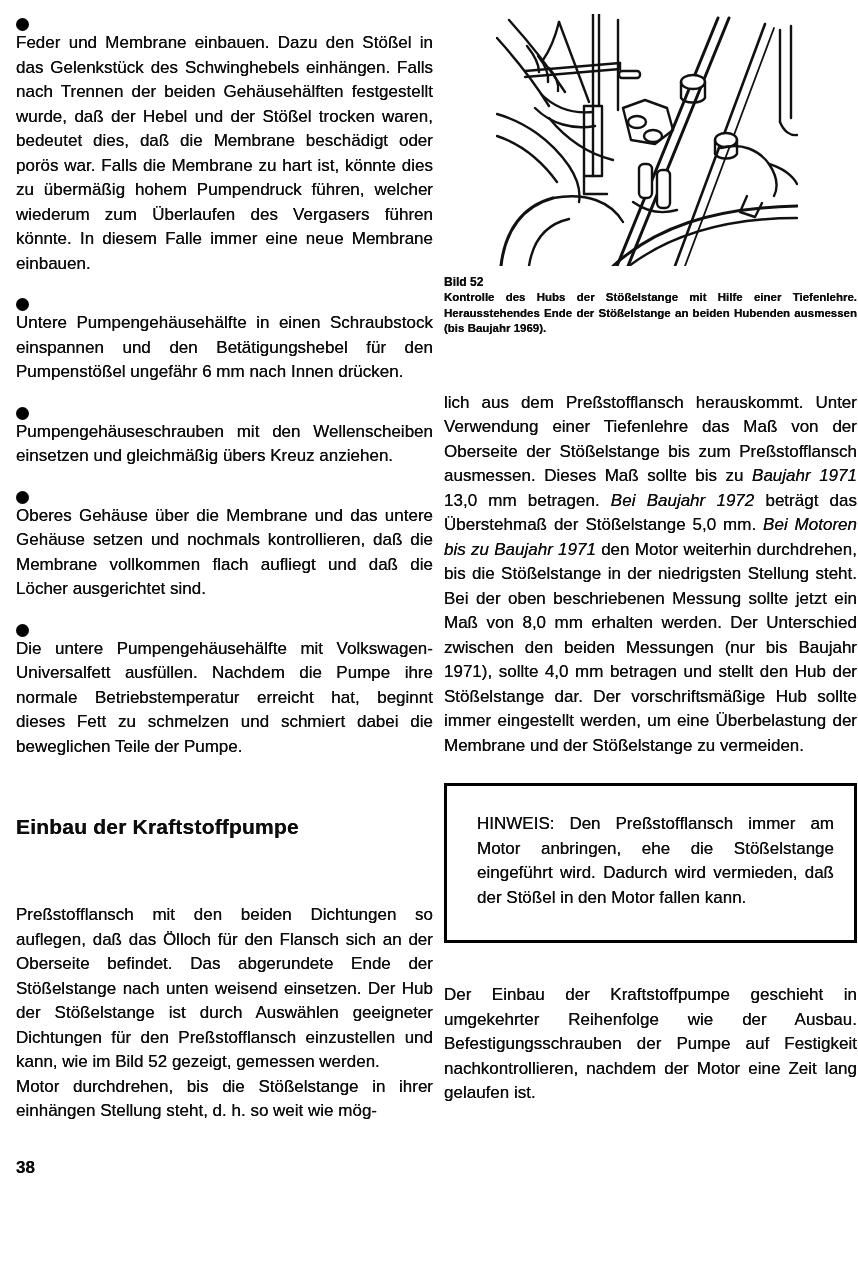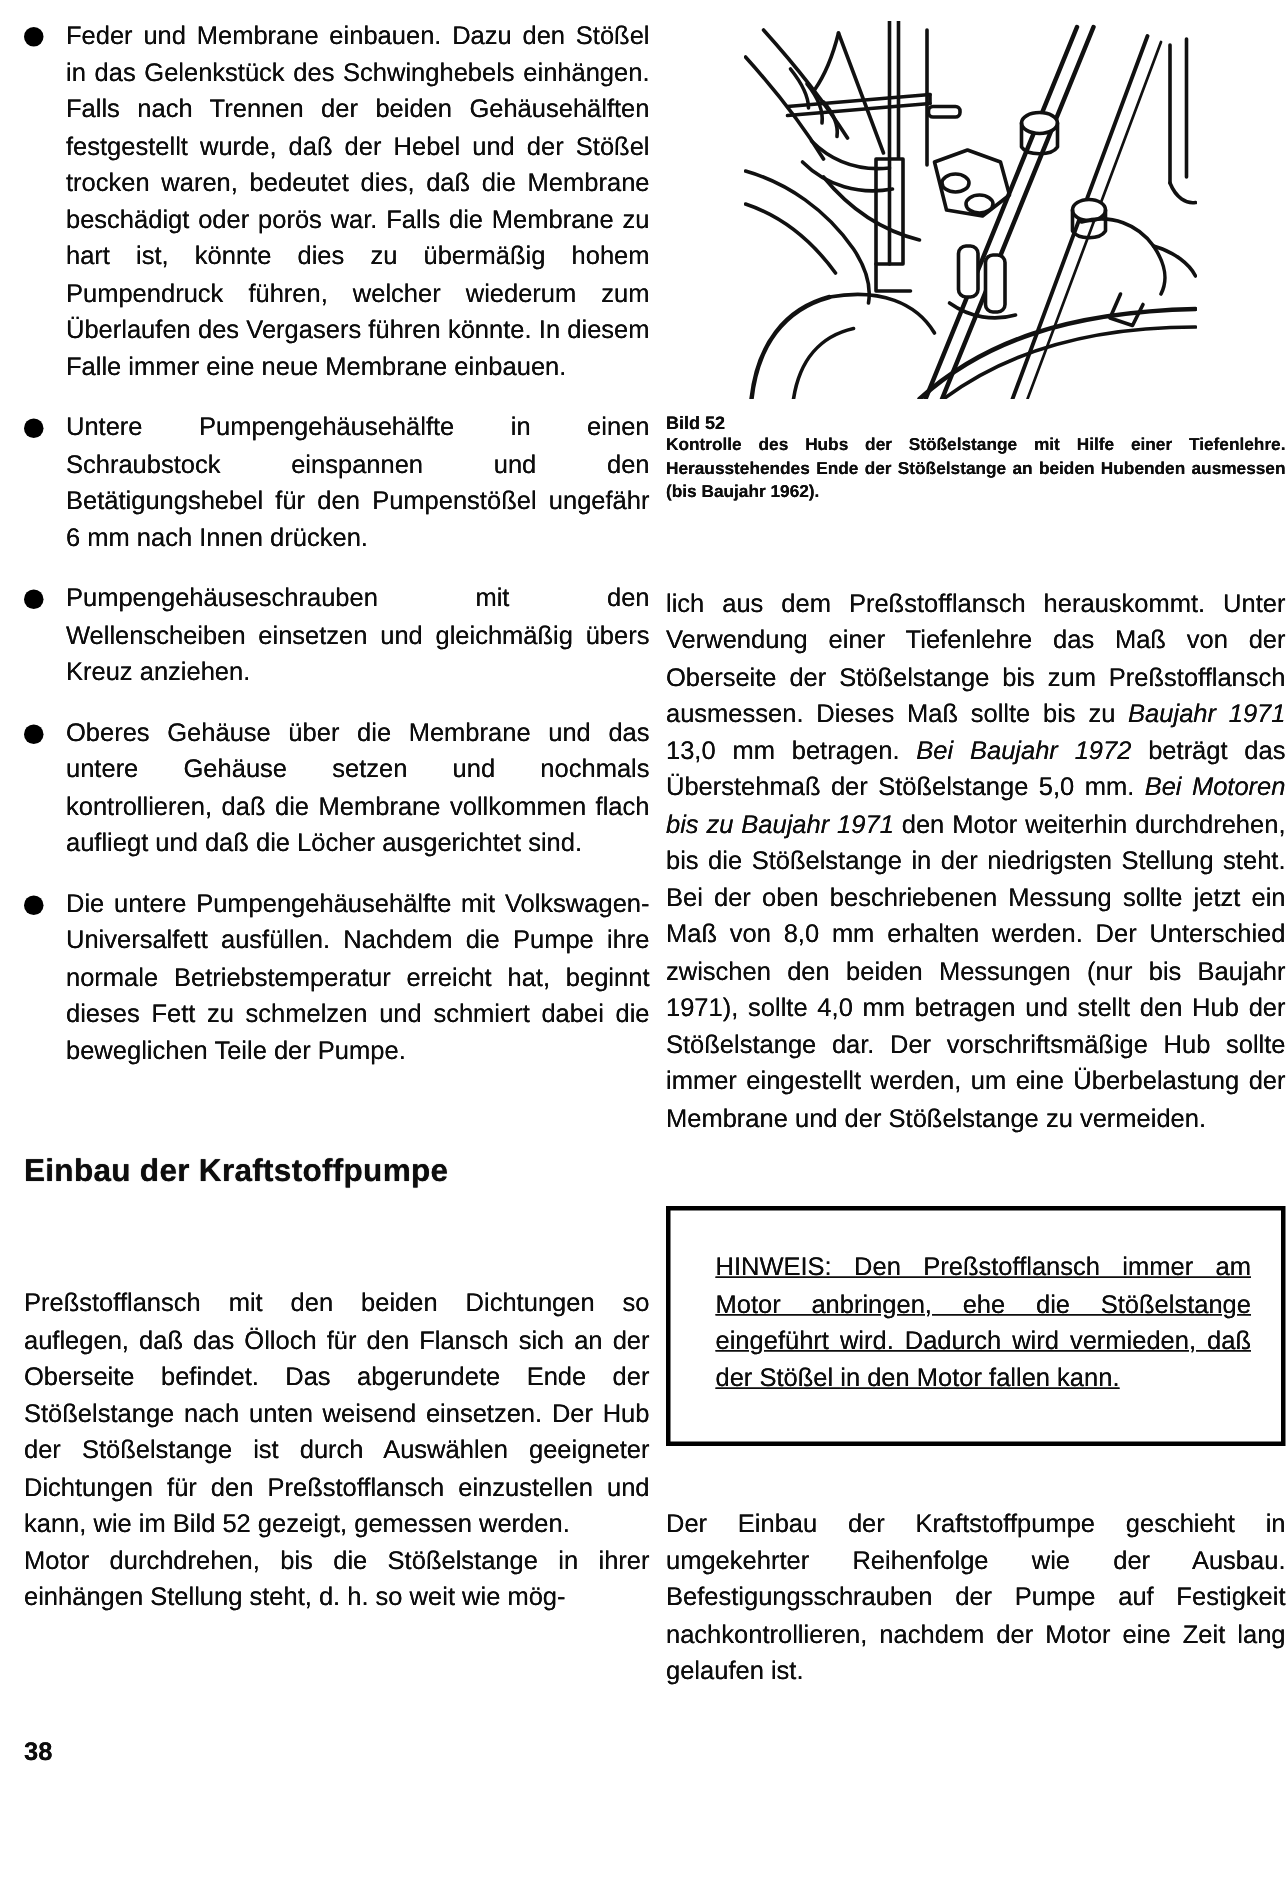--- a/index.html
+++ b/index.html
@@ -20,21 +20,21 @@
   .body{
     font-size:17px;
     line-height:24.5px;
     text-align:justify;
     margin:0;
     text-shadow:0 0 0.4px currentColor;
   }
 
   
   ul.bullets{list-style:none;margin:0;padding:0;}
-  ul.bullets li{display:flex;margin:0 0 16px 0;}
+  ul.bullets li{display:flex;margin:0 0 16px 0;flex-direction:column;}
   .dot{
     width:13px;height:13px;border-radius:50%;
     background:#000;flex:0 0 auto;
     margin:6px 15px 0 0;
   }
   .btxt{flex:1 1 auto;}
 
   h2.section{
     font-size:21px;
     font-weight:bold;
@@ -53,24 +53,23 @@
     text-shadow:0 0 0.4px currentColor;
   }
   .cap-text{
     font-size:11.5px;font-weight:bold;line-height:15.5px;
     text-align:justify;
     text-shadow:0 0 0.4px currentColor;
   }
 
   .col.right p.rbody{margin-top:54px;}
   .note-box{
-    margin-top:46px;
+    margin-top:25px;
     border:3px solid #000;
     padding:26px 20px 30px 30px;
-    text-decoration:underline;
   }
   .col.right p.closing{margin-top:40px;}
 
   .pagenum{
     position:absolute;left:16px;top:1158px;
     font-size:17px;font-weight:bold;
     text-shadow:0 0 0.4px currentColor;
   }
 </style>
 </head>
@@ -184,21 +183,21 @@
             <path d="M116,252 C158,214 214,194 300,192" stroke-width="3"></path>
             <path d="M132,252 C172,222 226,204 300,204"></path>
             <path d="M272,150 C286,154 296,162 300,170"></path>
           </g>
         </g>
       </svg>
     </div>
 
     <div class="caption">
       <div class="cap-label">Bild 52</div>
-      <div class="cap-text">Kontrolle des Hubs der Stößelstange mit Hilfe einer Tiefenlehre. Herausstehendes Ende der Stößelstange an beiden Hubenden ausmessen (bis Baujahr 1962).</div>
+      <div class="cap-text">Kontrolle des Hubs der Stößelstange mit Hilfe einer Tiefenlehre. Herausstehendes Ende der Stößelstange an beiden Hubenden ausmessen (bis Baujahr 1969).</div>
     </div>
 
     <p class="body rbody">lich aus dem Preßstofflansch herauskommt. Unter Verwendung einer Tiefenlehre das Maß von der Oberseite der Stößelstange bis zum Preßstofflansch ausmessen. Dieses Maß sollte bis zu <i>Baujahr 1971</i> 13,0 mm betragen. <i>Bei Baujahr 1972</i> beträgt das Überstehmaß der Stößelstange 5,0 mm. <i>Bei Motoren bis zu Baujahr 1971</i> den Motor weiterhin durchdrehen, bis die Stößelstange in der niedrigsten Stellung steht. Bei der oben beschriebenen Messung sollte jetzt ein Maß von 8,0 mm erhalten werden. Der Unterschied zwischen den beiden Messungen (nur bis Baujahr 1971), sollte 4,0 mm betragen und stellt den Hub der Stößelstange dar. Der vorschriftsmäßige Hub sollte immer eingestellt werden, um eine Überbelastung der Membrane und der Stößelstange zu vermeiden.</p>
 
     <div class="note-box">
       <p class="body">HINWEIS: Den Preßstofflansch immer am Motor anbringen, ehe die Stößelstange eingeführt wird. Dadurch wird vermieden, daß der Stößel in den Motor fallen kann.</p>
     </div>
 
     <p class="body closing">Der Einbau der Kraftstoffpumpe geschieht in umgekehrter Reihenfolge wie der Ausbau. Befestigungsschrauben der Pumpe auf Festigkeit nachkontrollieren, nachdem der Motor eine Zeit lang gelaufen ist.</p>
   </div>

